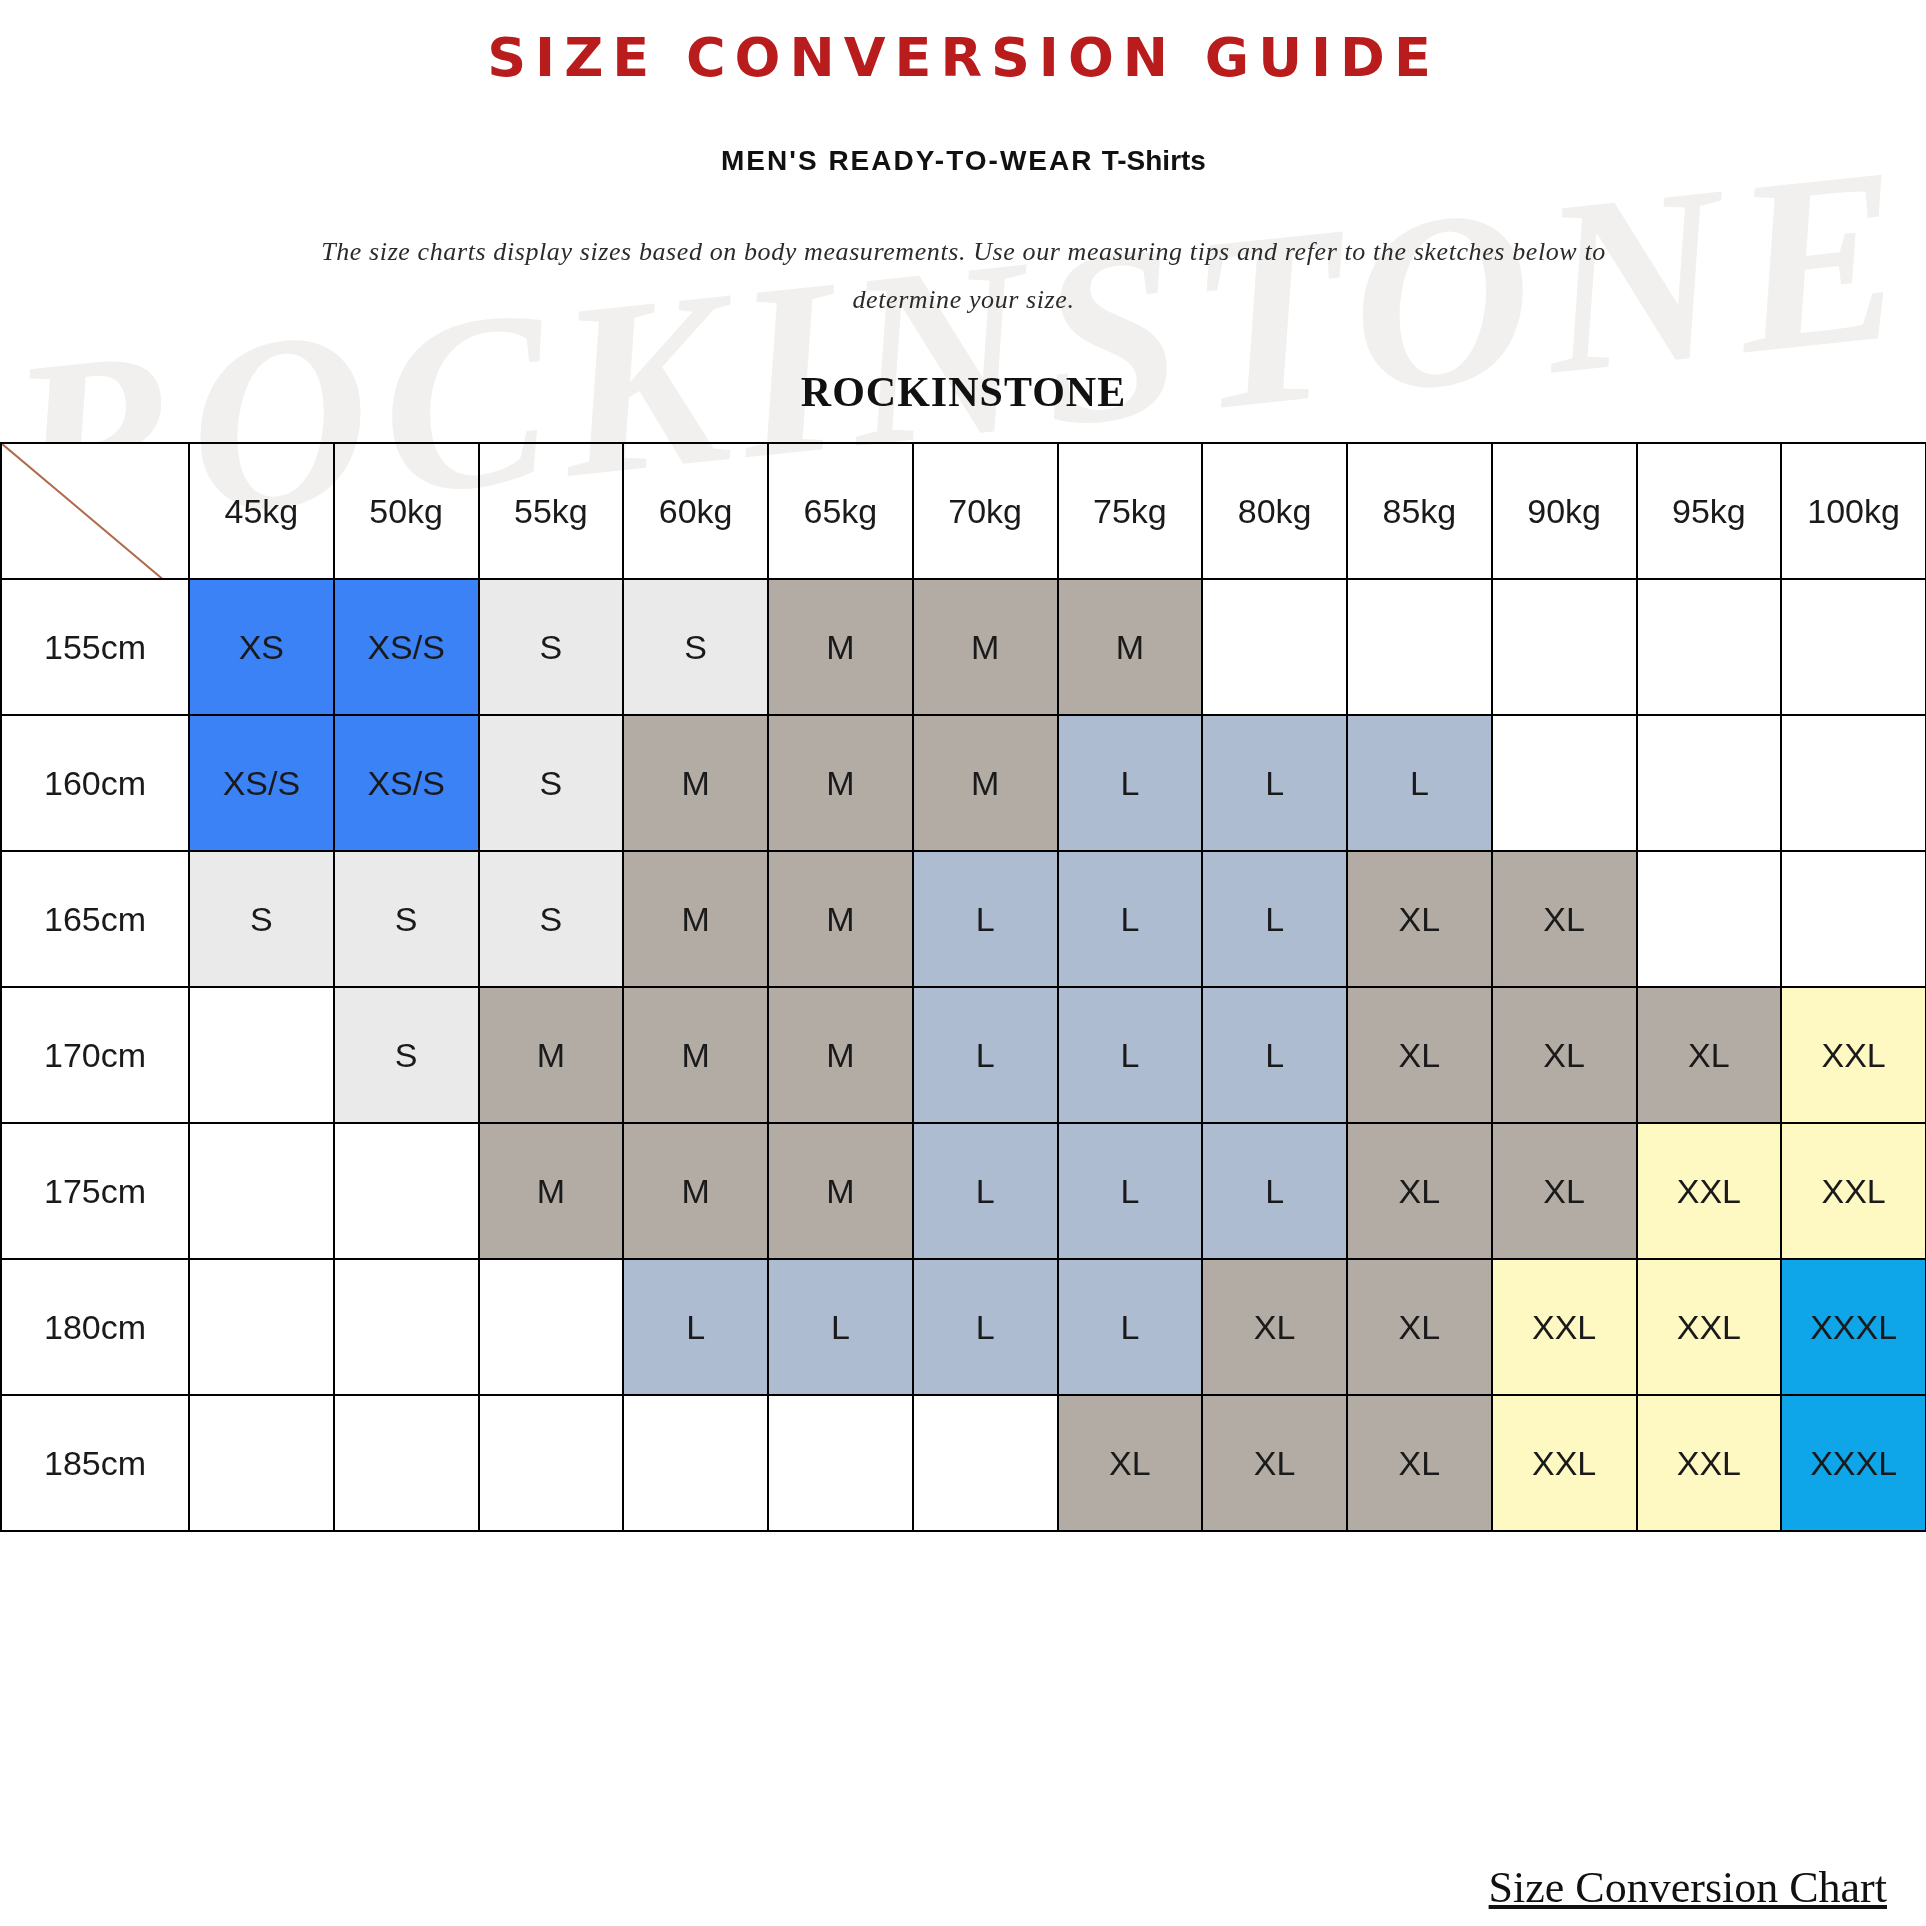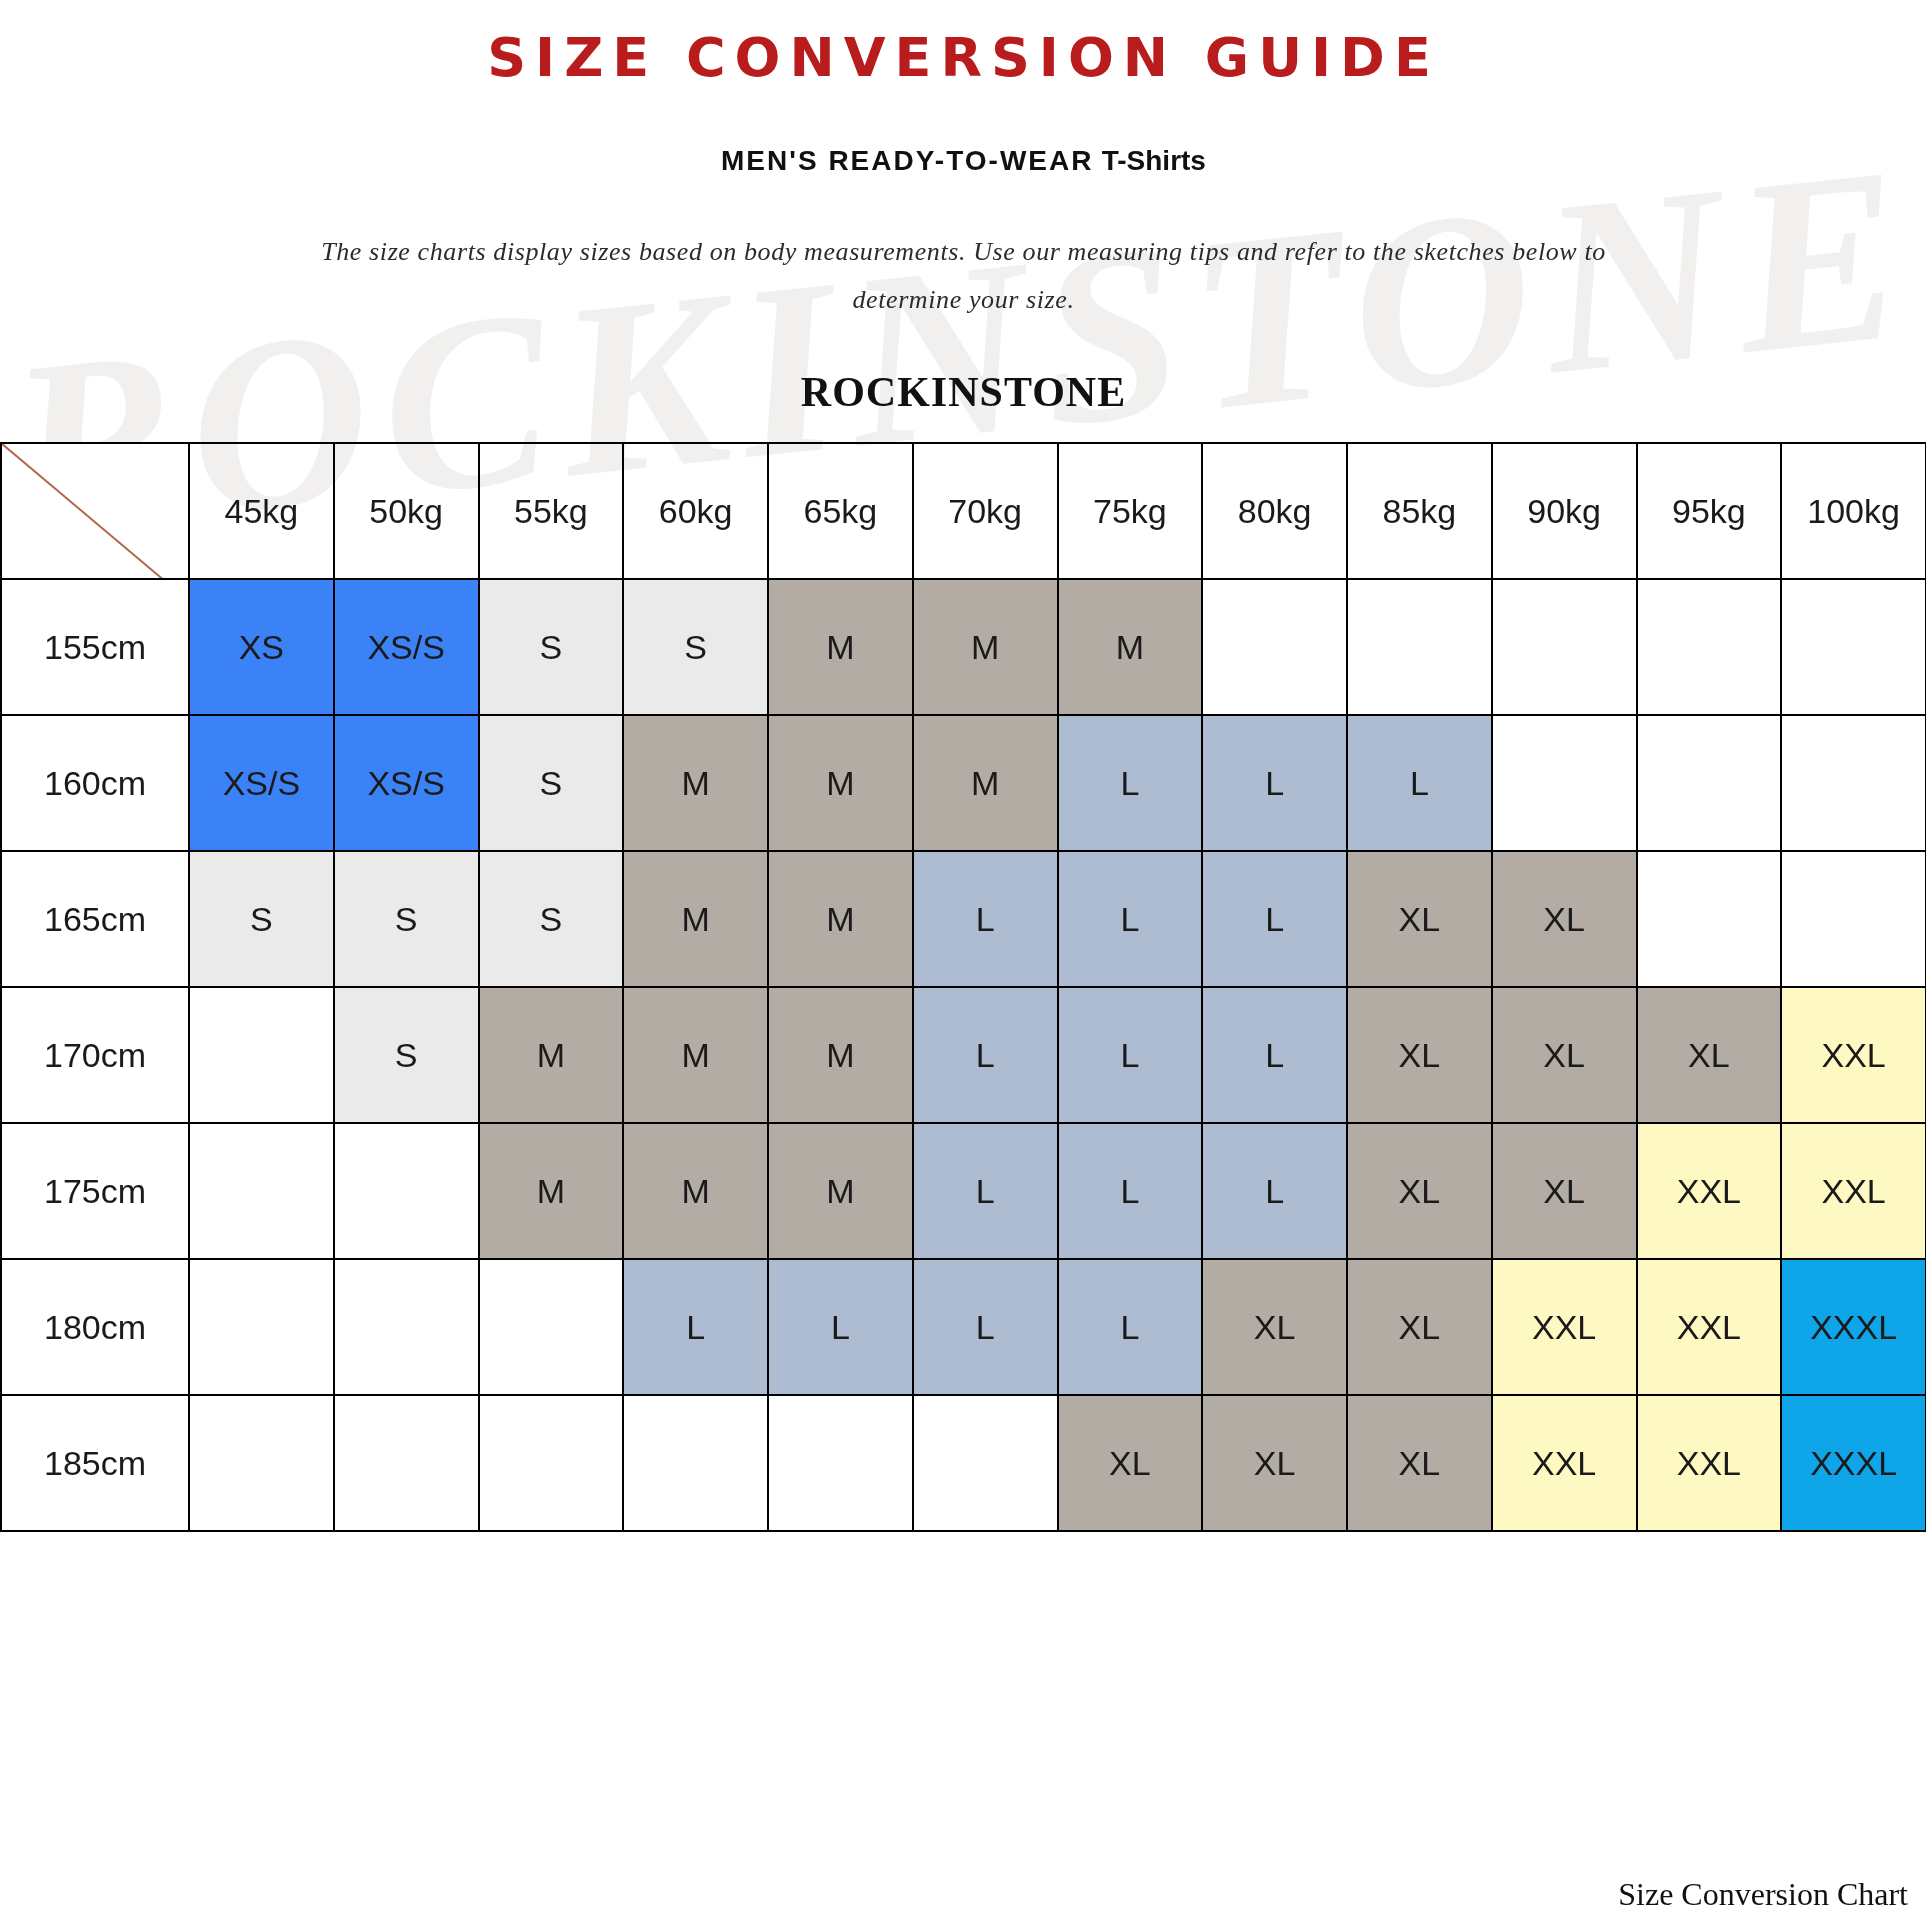--- a/index.html
+++ b/index.html
@@ -126,26 +126,27 @@
   td.xs   { background: #3b82f6; }
   td.s    { background: #eaeaea; }
   td.m    { background: #b2aca4; }
   td.l    { background: #adbcd1; }
   td.xl   { background: #b2aca4; }
   td.xxl  { background: #fef9c3; }
   td.xxxl { background: #0ea5e9; }
 
   .footer {
     position: absolute;
-    right: 19px;
+    right: 40px;
     bottom: 14px;
     font-family: "Liberation Serif", serif;
-    font-size: 32px;
+    font-size: 44px;
     color: #111;
     z-index: 3;
+    text-decoration: underline;
   }
 </style>
 </head>
 <body>
 
 <div class="watermark">ROCKINSTONE</div>
 
 <div class="content">
 
   <div class="title">SIZE CONVERSION GUIDE</div>

